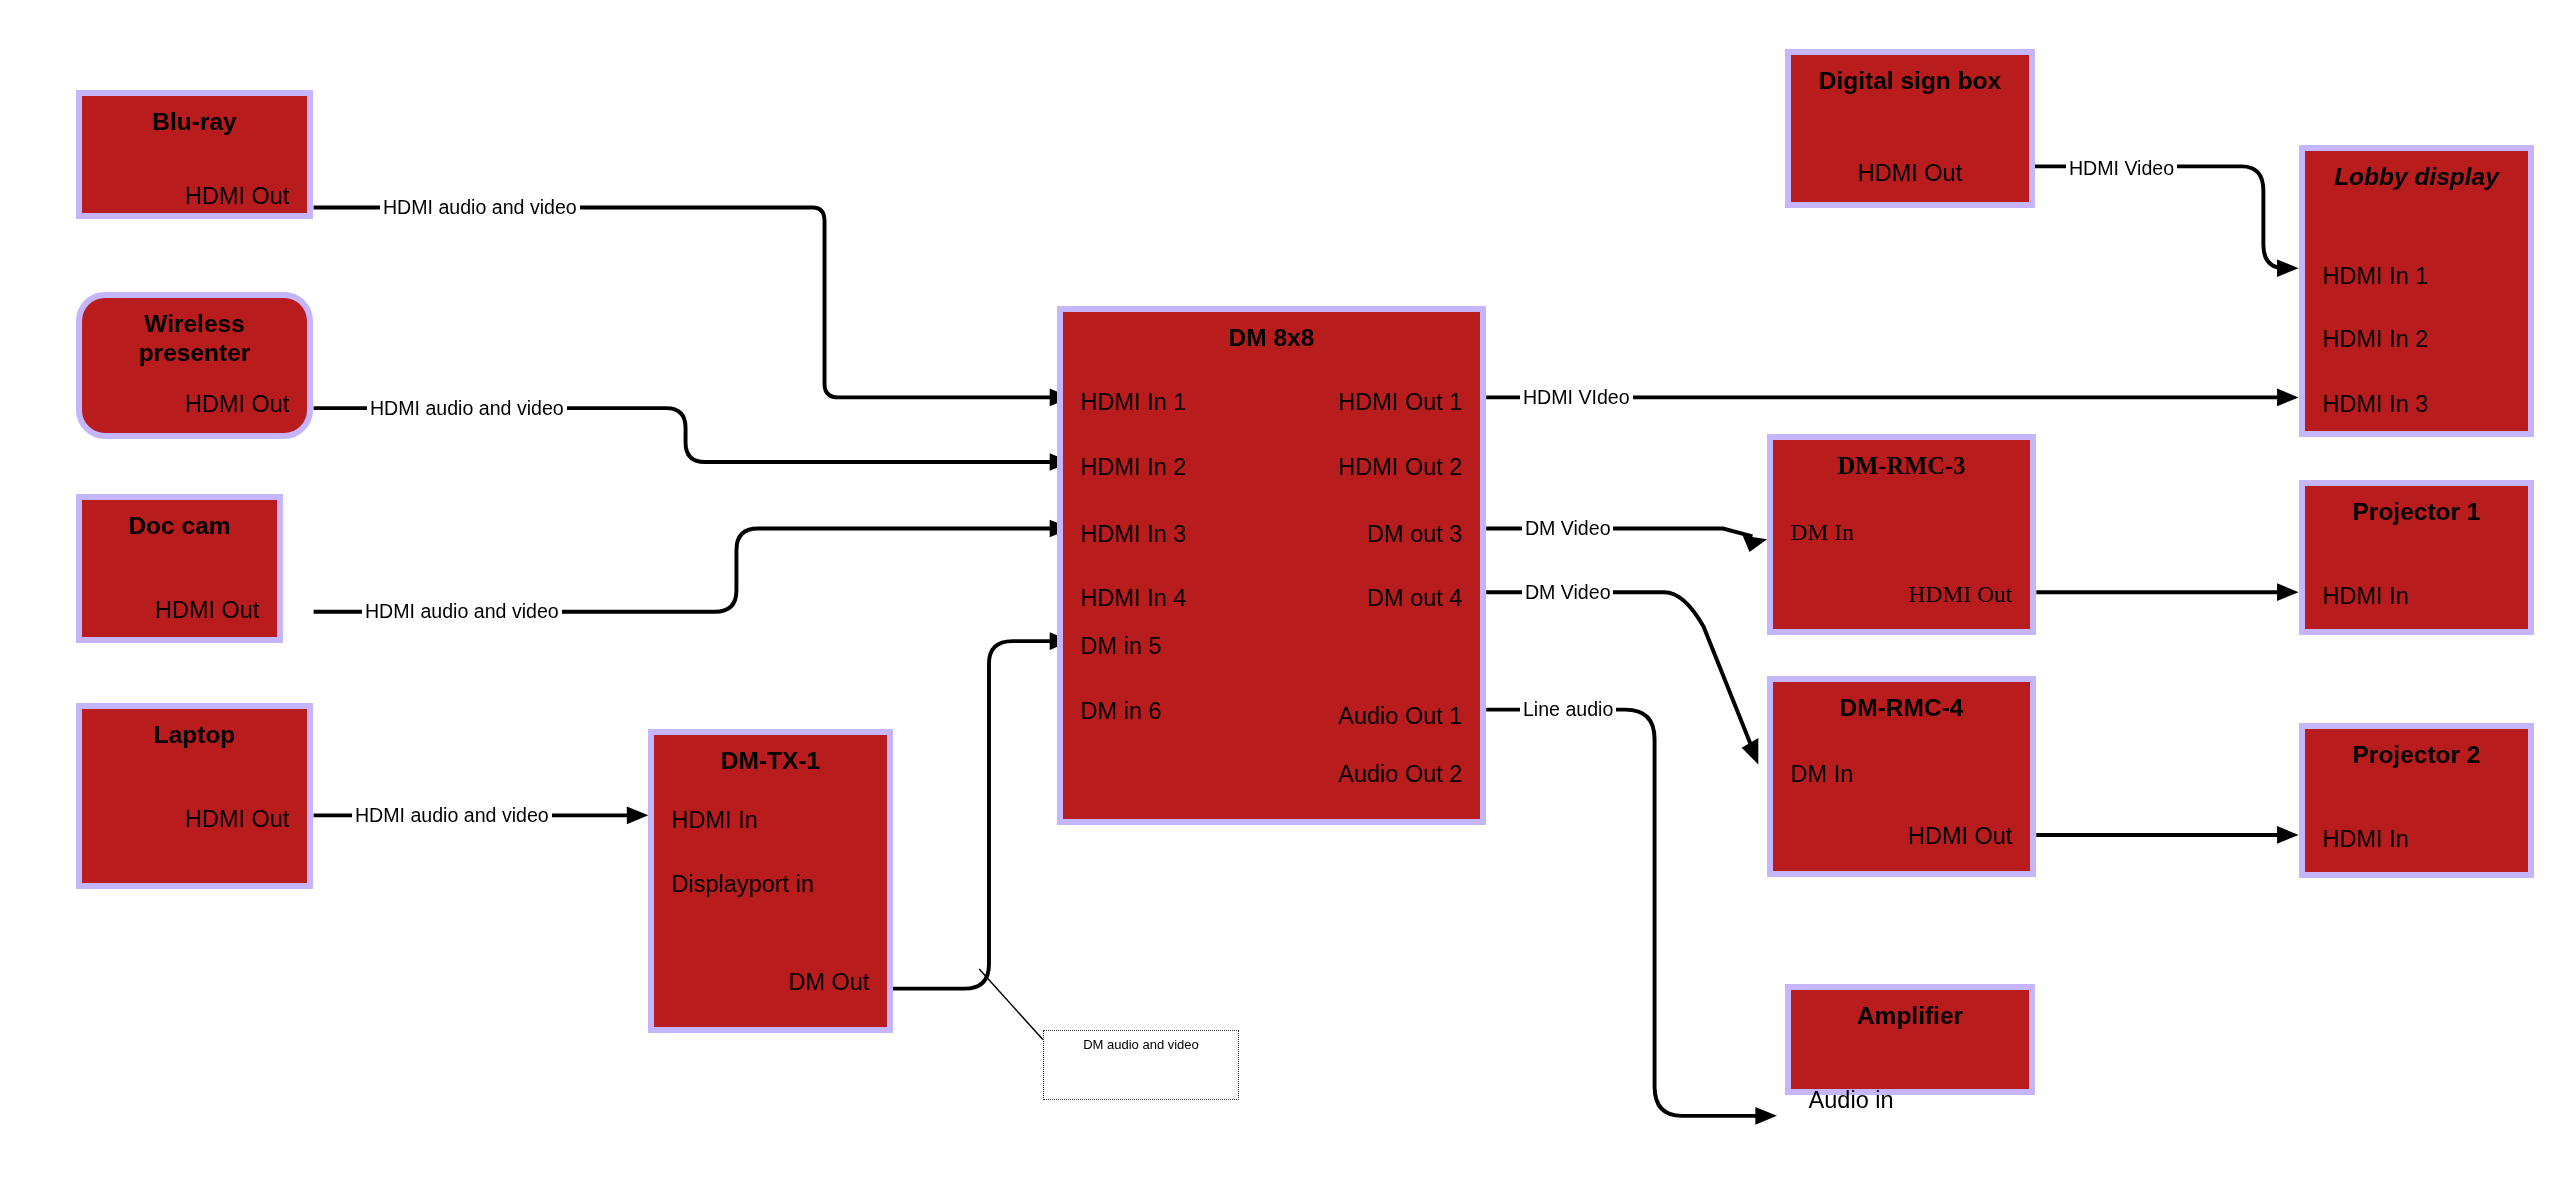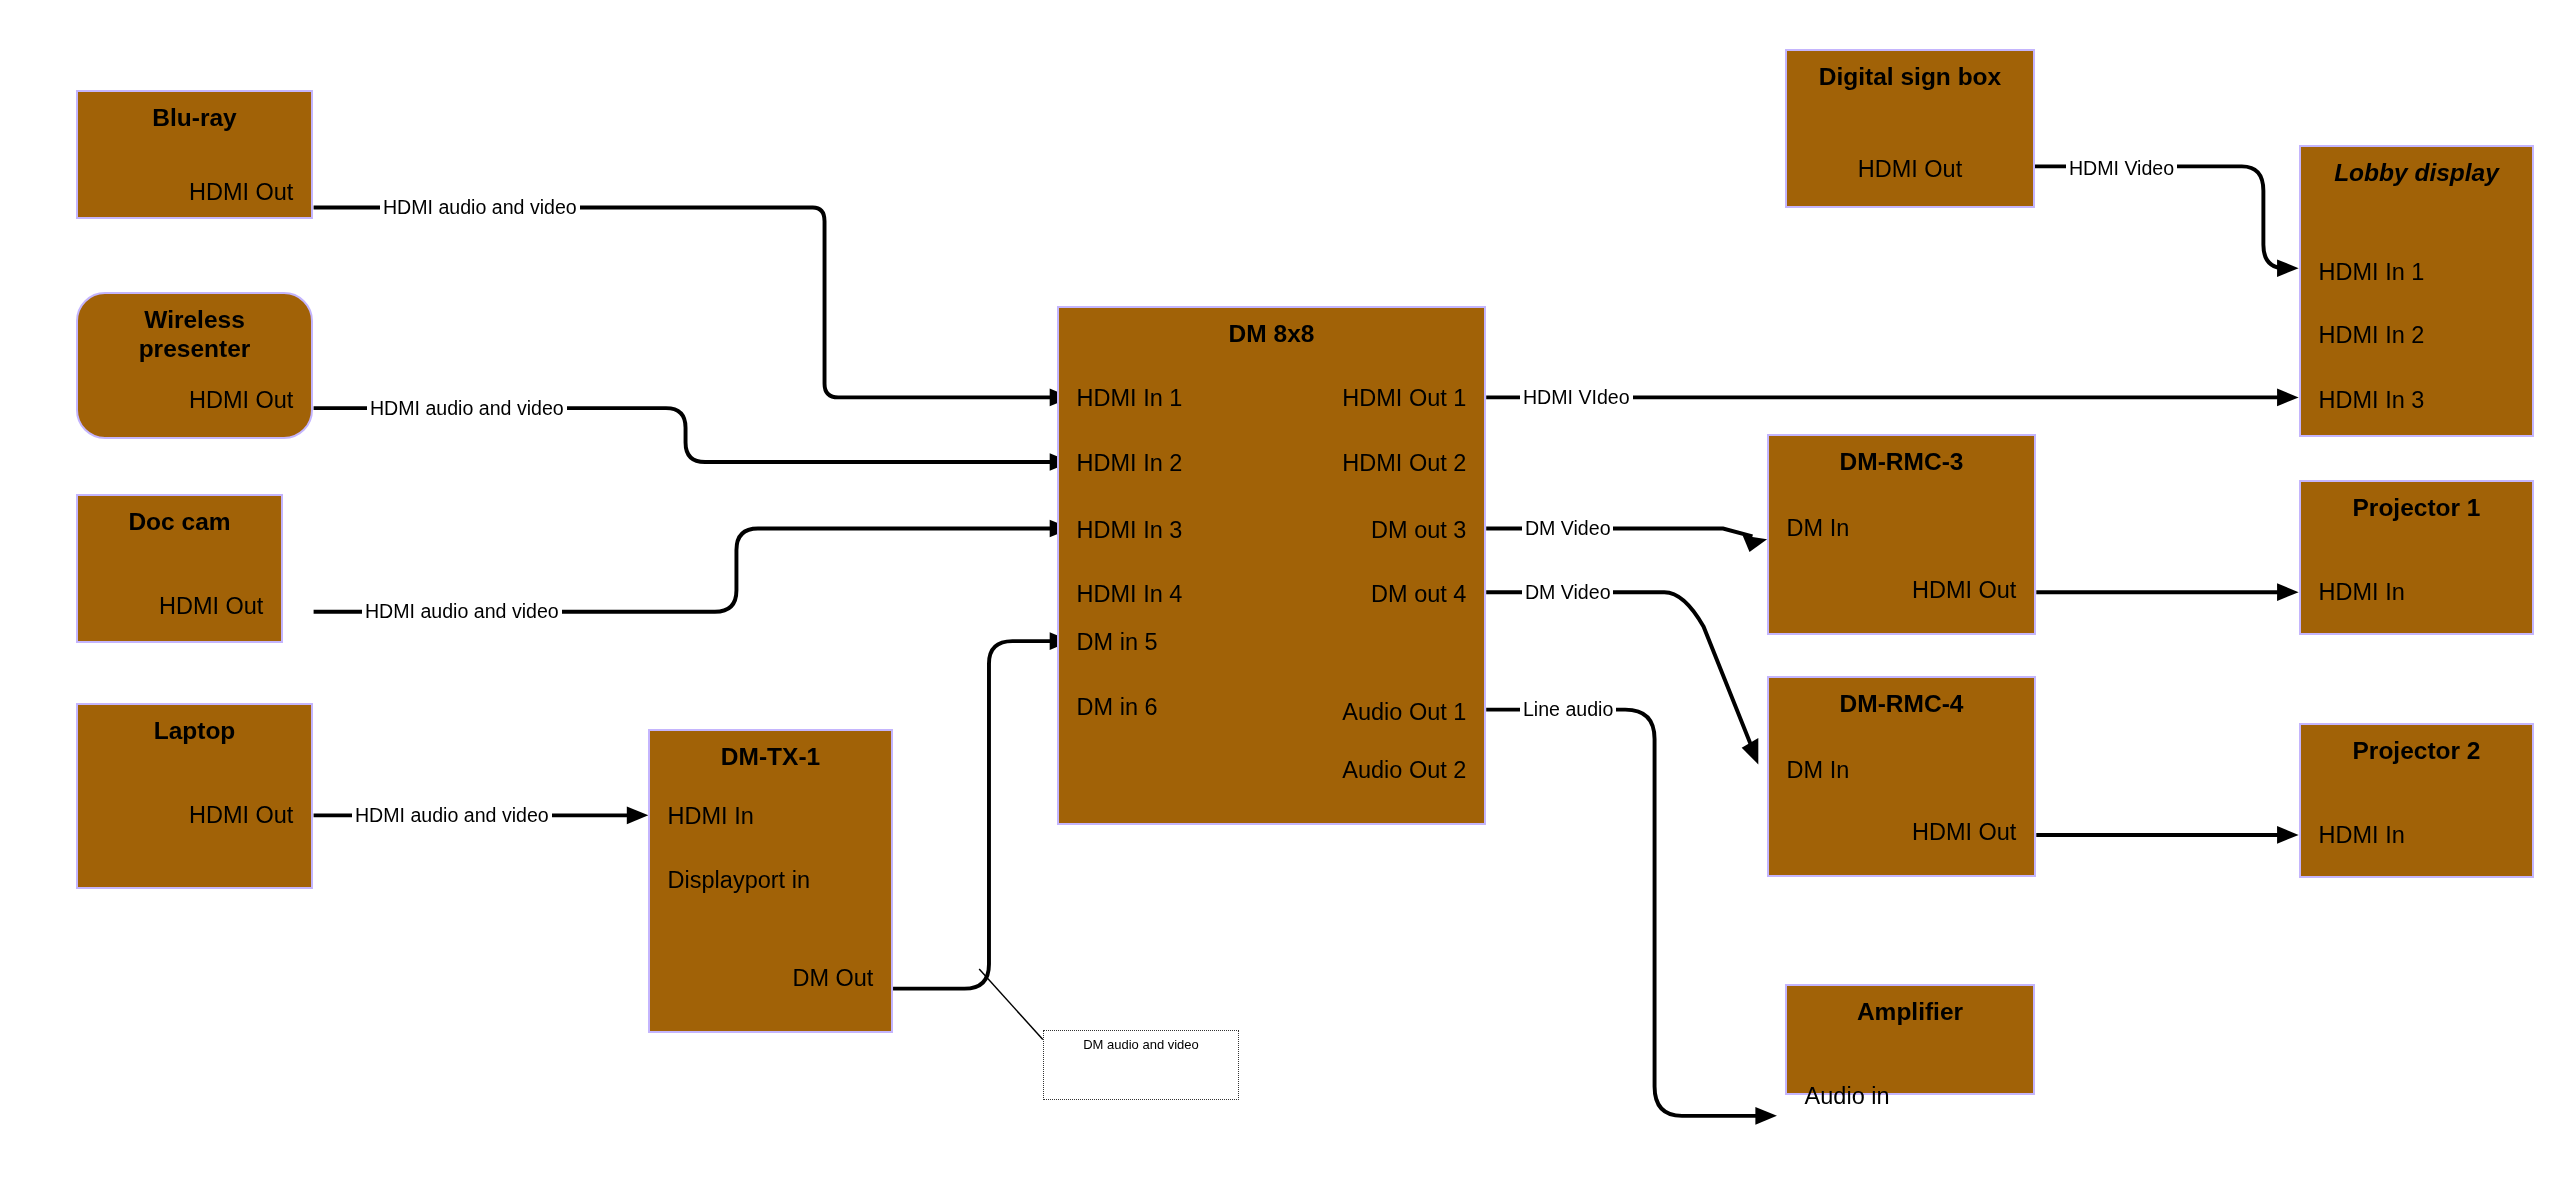--- a/index.html
+++ b/index.html
@@ -13,22 +13,22 @@
   #canvas {
     position: relative;
     width: 2576px;
     height: 1201px;
     background: #ffffff;
     overflow: hidden;
   }
   .node {
     position: absolute;
     box-sizing: border-box;
-    border: 2px solid #c4b5fd;
-    background: #a16207;
+    border: 6px solid #c4b5fd;
+    background: #b91c1c;
     color: #000000;
   }
   .node .title {
     font-weight: bold;
     font-size: 24.5px;
     text-align: center;
     line-height: 1.18;
     padding-top: 11.7px;
   }
   .port {
@@ -171,21 +171,21 @@
     <div class="port center" style="top:106px;">HDMI Out</div>
   </div>
 
   <div class="node" style="left:2299px; top:145px; width:235px; height:292px;">
     <div class="title" style="padding-left:29px;padding-right:29px;font-style:italic;">Lobby display</div>
     <div class="port left" style="top:113px;">HDMI In 1</div>
     <div class="port left" style="top:176px;">HDMI In 2</div>
     <div class="port left" style="top:241px;">HDMI In 3</div>
   </div>
 
-  <div class="node" style="left:1767px; top:434px; width:269px; height:201px;">
+  <div class="node" style="left:1767px; top:434px; width:269px; height:201px;font-family:Liberation Serif, serif;">
     <div class="title">DM-RMC-3</div>
     <div class="port left" style="top:80px;">DM In</div>
     <div class="port right" style="top:142px;">HDMI Out</div>
   </div>
 
   <div class="node" style="left:1767px; top:676px; width:269px; height:201px;">
     <div class="title">DM-RMC-4</div>
     <div class="port left" style="top:80px;">DM In</div>
     <div class="port right" style="top:142px;">HDMI Out</div>
   </div>

